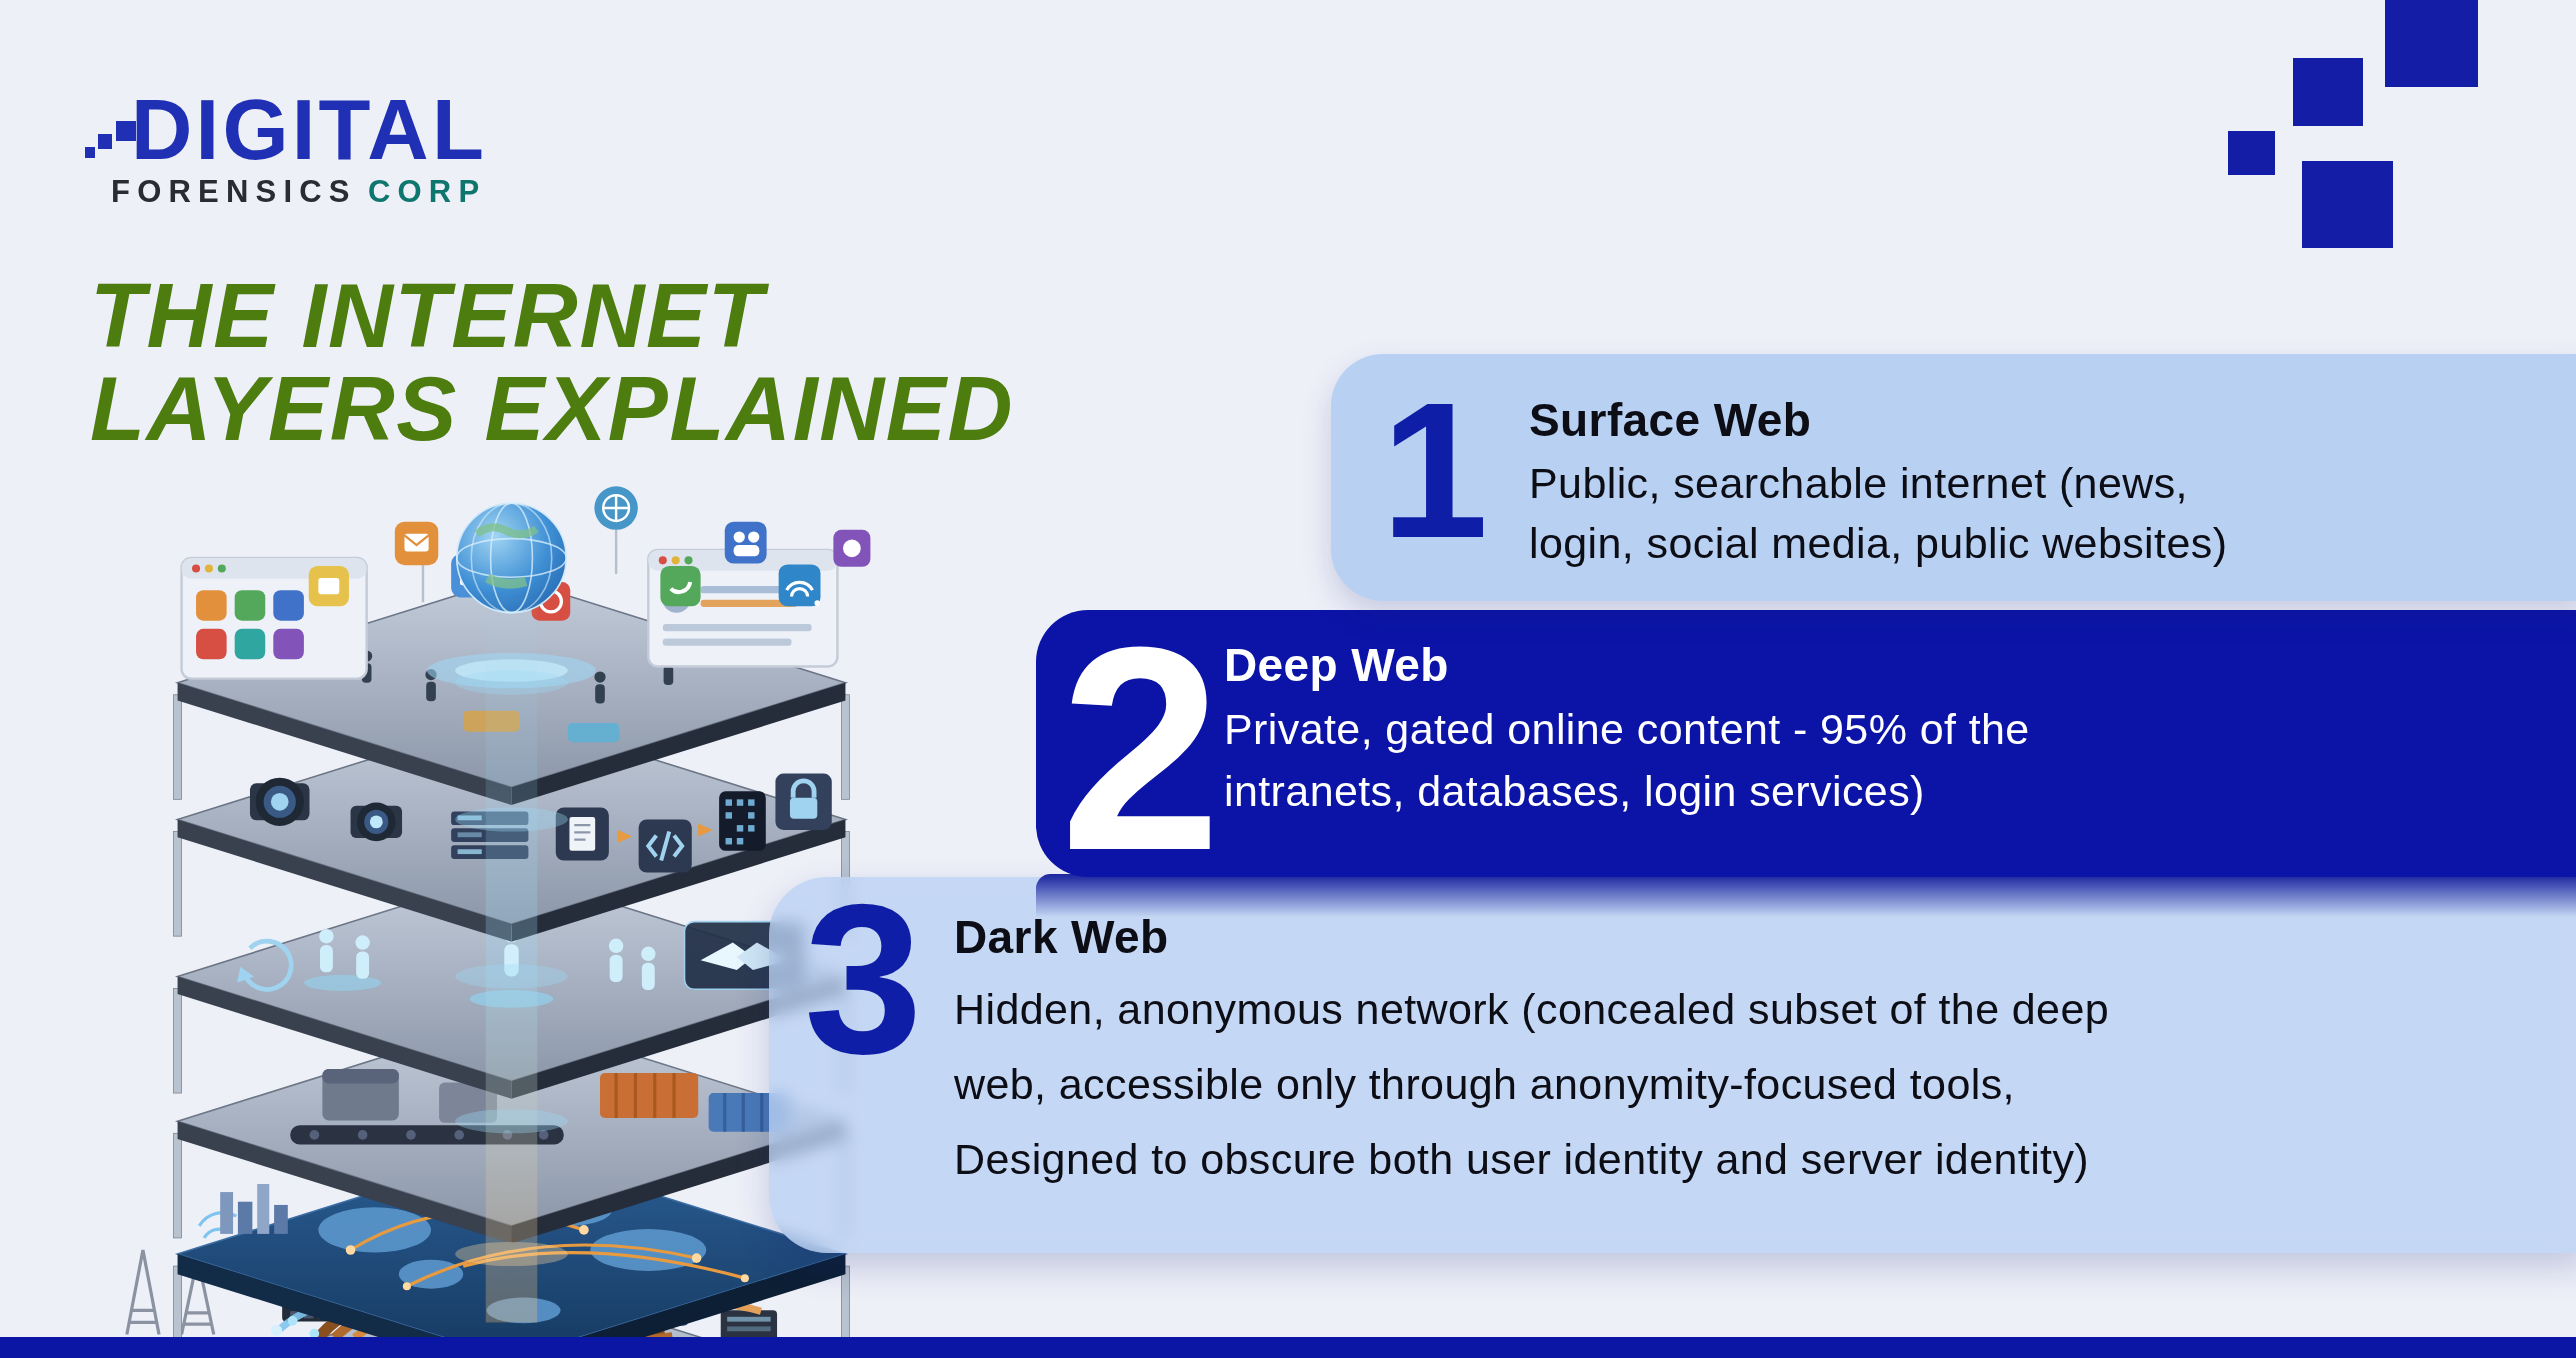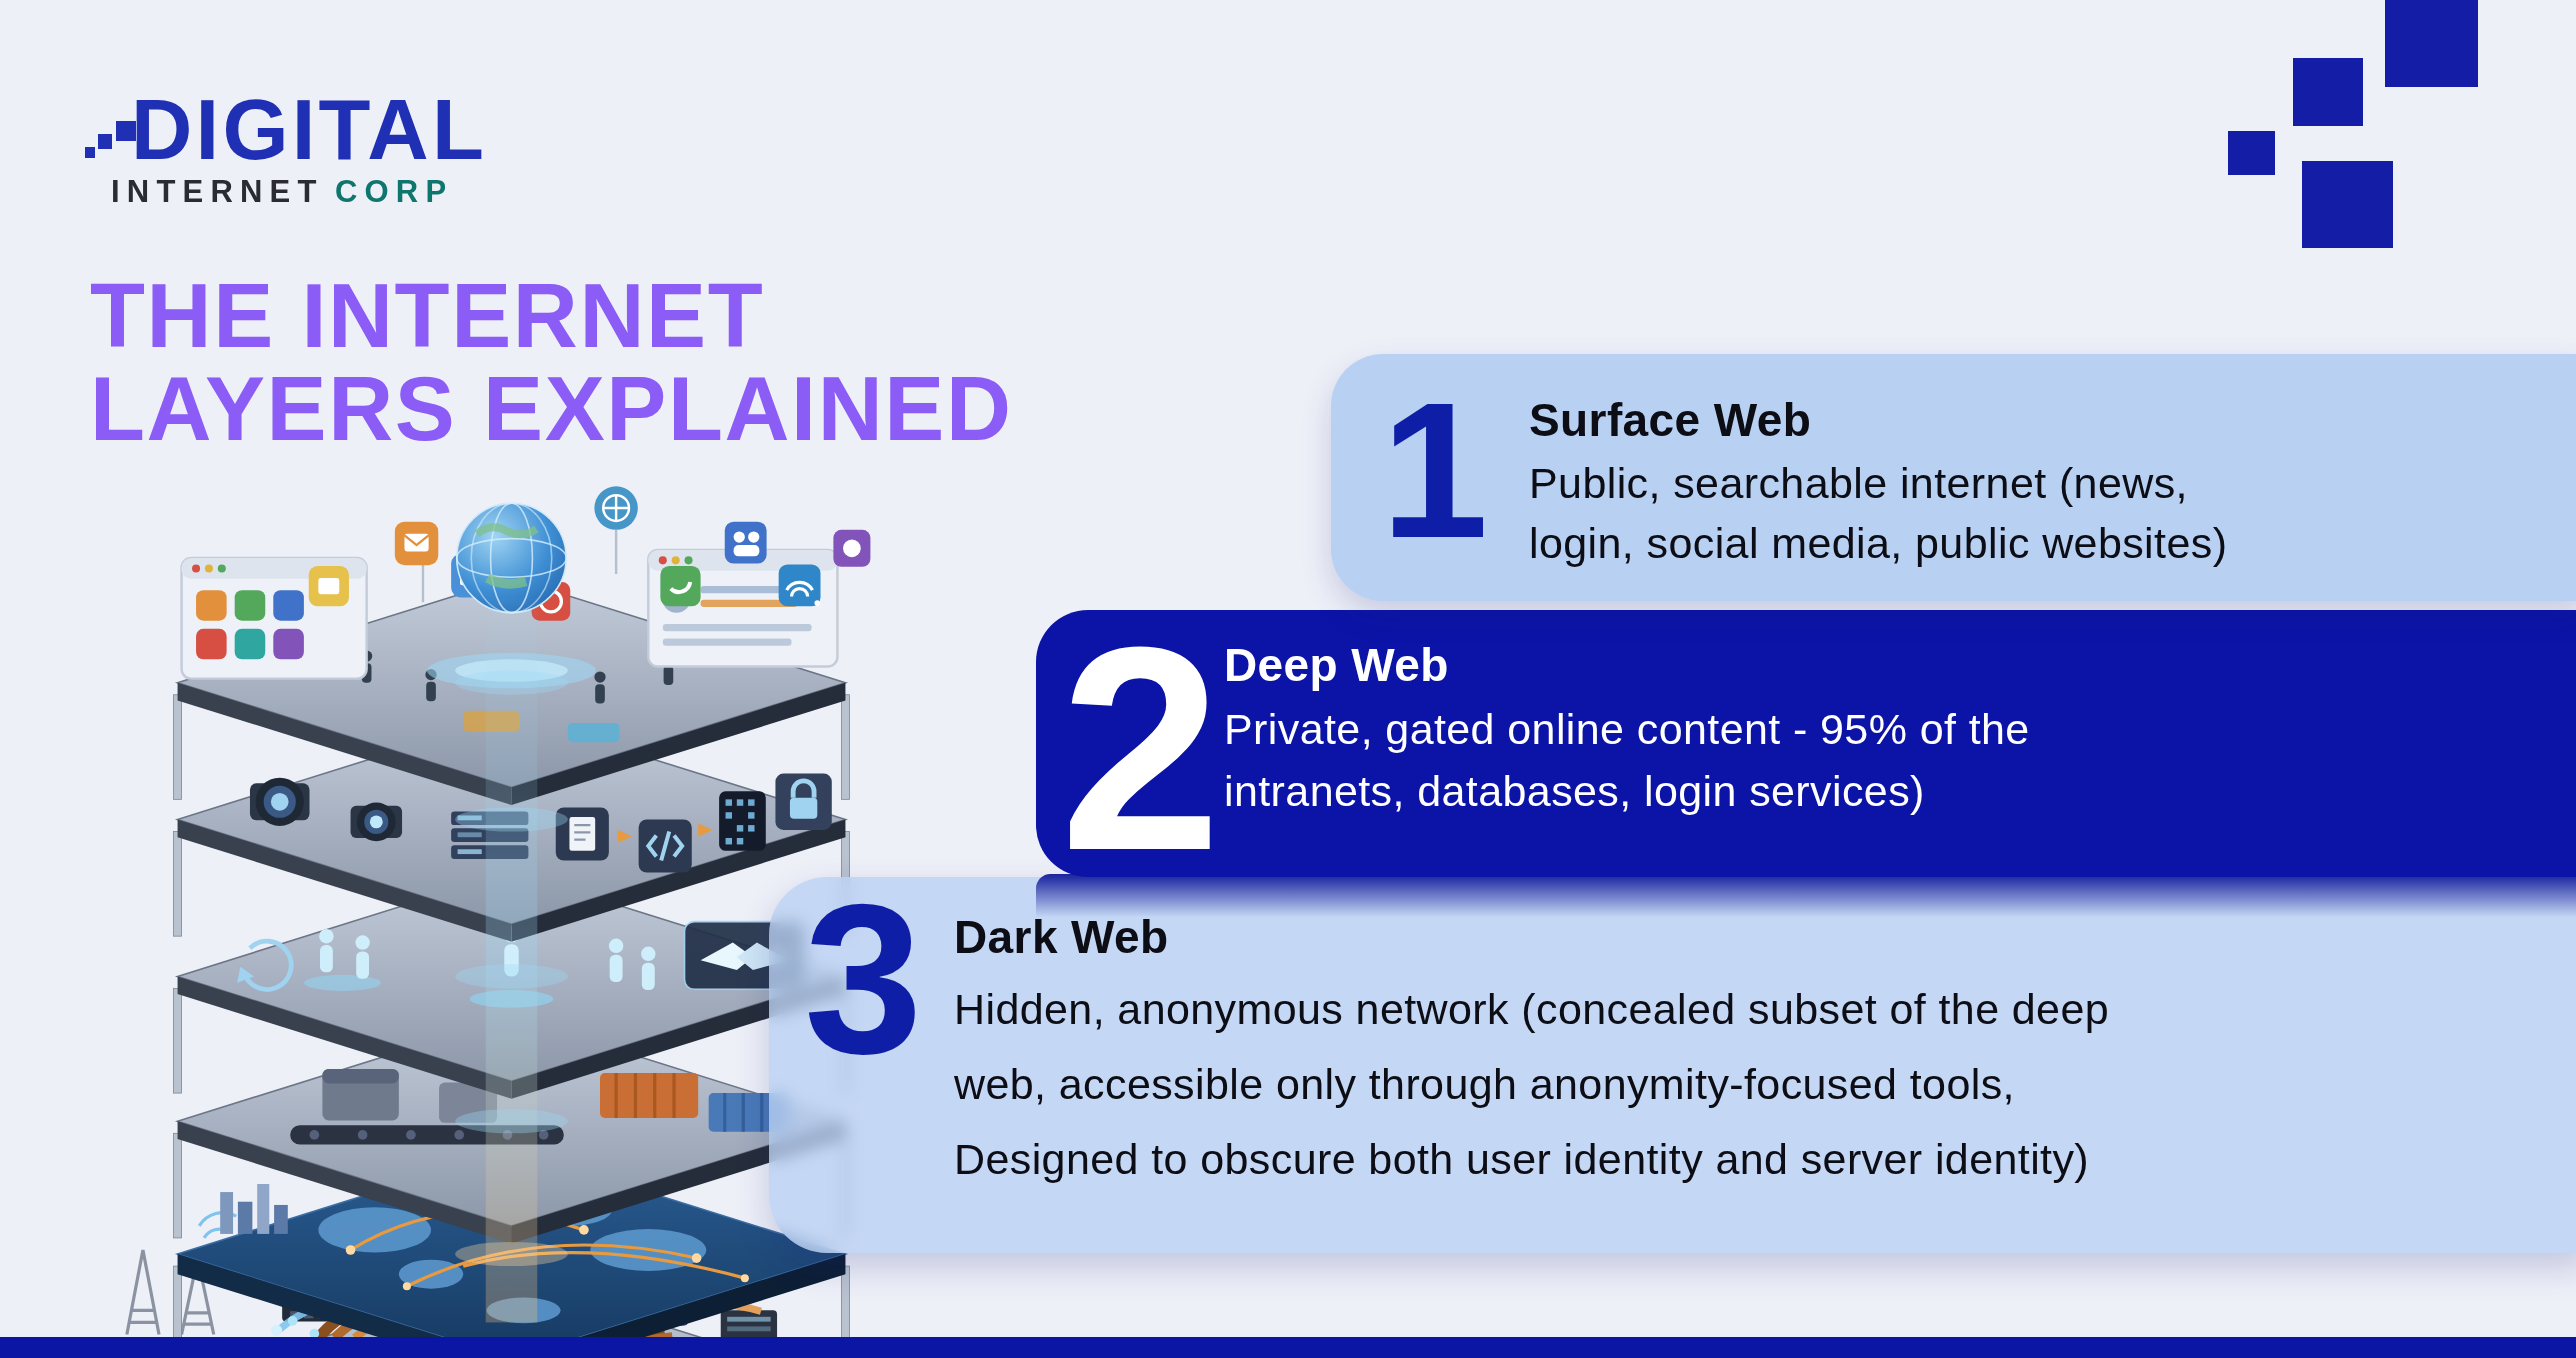--- a/index.html
+++ b/index.html
@@ -59,30 +59,30 @@
 <body>
 
 <div id="stage" style="background: rgb(238, 240, 248);">
 
   <div class="logo">
     <span class="px" style="left: 37px; top: 37px; width: 20px; height: 20px; background: rgb(32, 48, 180);"></span>
     <span class="px" style="left: 18.5px; top: 50px; width: 14.5px; height: 14.5px; background: rgb(32, 48, 180);"></span>
     <span class="px" style="left: 5.6px; top: 63px; width: 10.5px; height: 10.5px; background: rgb(32, 48, 180);"></span>
     <div class="logo-digital" style="color: rgb(32, 48, 180);">DIGITAL</div>
     <div class="logo-sub">
-      <span class="logo-forensics">INTERNET</span><span class="logo-corp">CORP</span>
+      <span class="logo-forensics">FORENSICS</span><span class="logo-corp">CORP</span>
     </div>
   </div>
 
   <div class="decor-square" id="dsq-1" style="background: rgb(19, 29, 165);"></div>
   <div class="decor-square" id="dsq-2" style="background: rgb(19, 29, 165);"></div>
   <div class="decor-square" id="dsq-3" style="background: rgb(19, 29, 165);"></div>
   <div class="decor-square" id="dsq-4" style="background: rgb(19, 29, 165);"></div>
 
-  <div class="title" style="color: #8b5cf6;">
+  <div class="title" style="color: #4d7c0f; font-style: italic;">
     <div>THE INTERNET</div>
     <div>LAYERS EXPLAINED</div>
   </div>
 
   <svg id="illustration" viewBox="0 0 1060 1109" xmlns="http://www.w3.org/2000/svg">
     <defs>
       <linearGradient id="gTop" x1="0" y1="0" x2="0" y2="1">
         <stop offset="0" stop-color="#c3ccda"></stop>
           <stop offset="1" stop-color="#8c97a9"></stop>
       </linearGradient>

